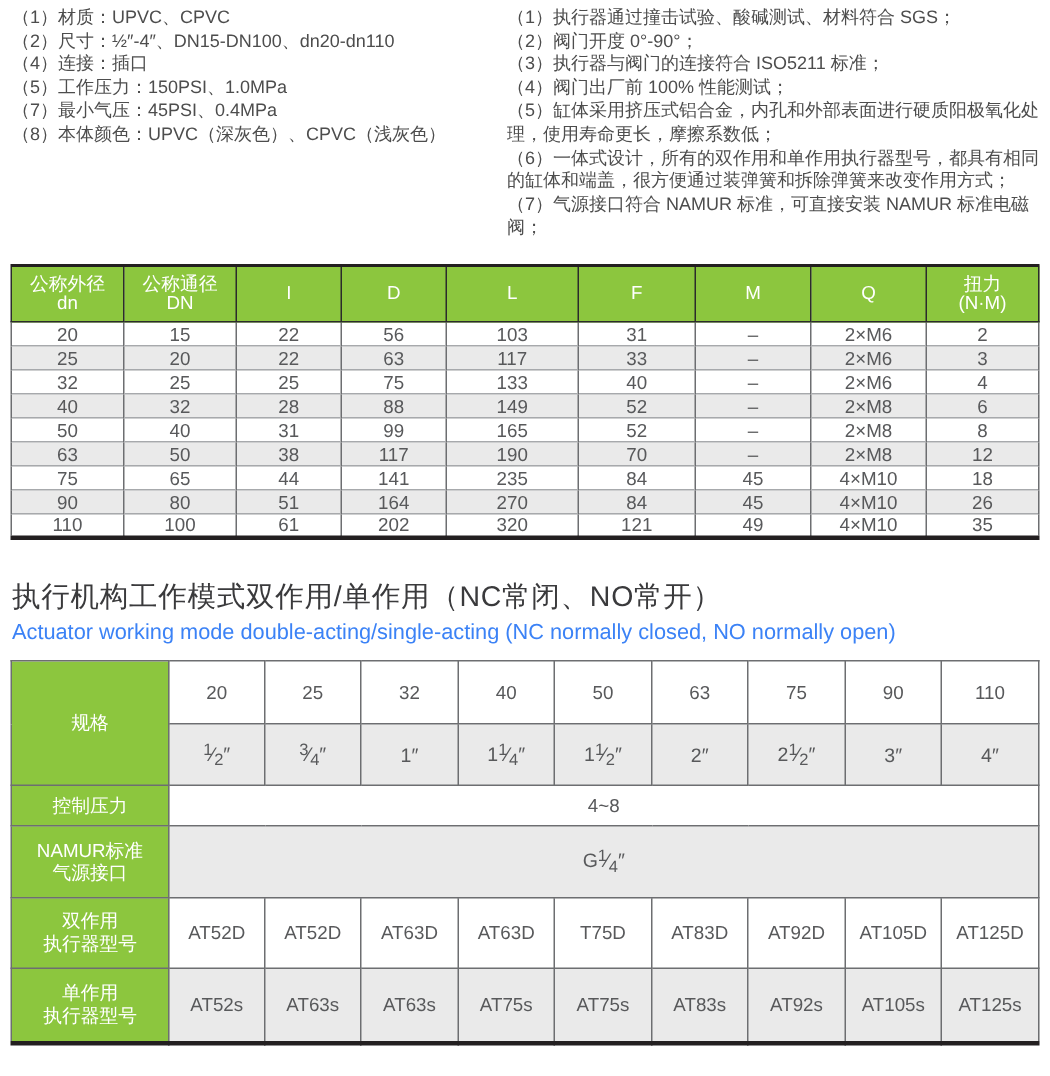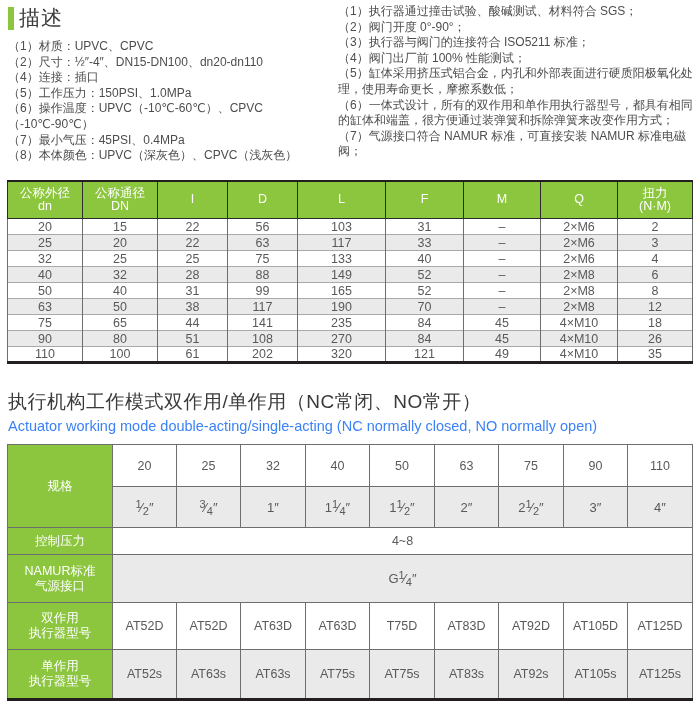--- a/index.html
+++ b/index.html
@@ -54,30 +54,25 @@
   .act .fx sup{font-size:11px;vertical-align:4px;letter-spacing:-1px;}
   .act .fx sub{font-size:11px;vertical-align:-3px;}
 </style>
 </head>
 <body>
 
 <div class="page">
 
   <div class="cols">
     <section class="col-left">
-      <div class="sec-title">
-        <span class="bar"></span>
-        <span class="sec-title-text">描述</span>
-      </div>
       <div id="desc-items">
           <div class="item">（1）材质：UPVC、CPVC</div>
           <div class="item">（2）尺寸：½″-4″、DN15-DN100、dn20-dn110</div>
           <div class="item">（4）连接：插口</div>
           <div class="item">（5）工作压力：150PSI、1.0MPa</div>
-          <div class="item">（6）操作温度：UPVC（-10℃-60℃）、CPVC（-10℃-90℃）</div>
           <div class="item">（7）最小气压：45PSI、0.4MPa</div>
           <div class="item">（8）本体颜色：UPVC（深灰色）、CPVC（浅灰色）</div>
         </div>
     </section>
 
     <section class="col-right">
       <div id="adv-items">
           <div class="item">（1）执行器通过撞击试验、酸碱测试、材料符合 SGS；</div>
           <div class="item">（2）阀门开度 0°-90°；</div>
           <div class="item">（3）执行器与阀门的连接符合 ISO5211 标准；</div>
@@ -192,21 +187,21 @@
           <td>235</td>
           <td>84</td>
           <td>45</td>
           <td>4×M10</td>
           <td>18</td>
         </tr>
         <tr>
           <td>90</td>
           <td>80</td>
           <td>51</td>
-          <td>108</td>
+          <td>164</td>
           <td>270</td>
           <td>84</td>
           <td>45</td>
           <td>4×M10</td>
           <td>26</td>
         </tr>
         <tr>
           <td>110</td>
           <td>100</td>
           <td>61</td>

